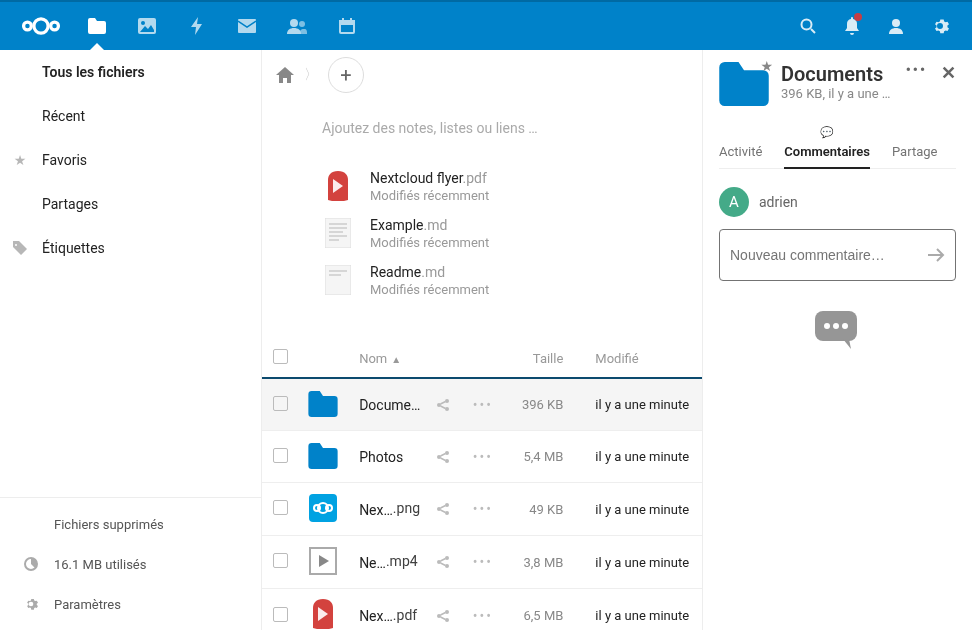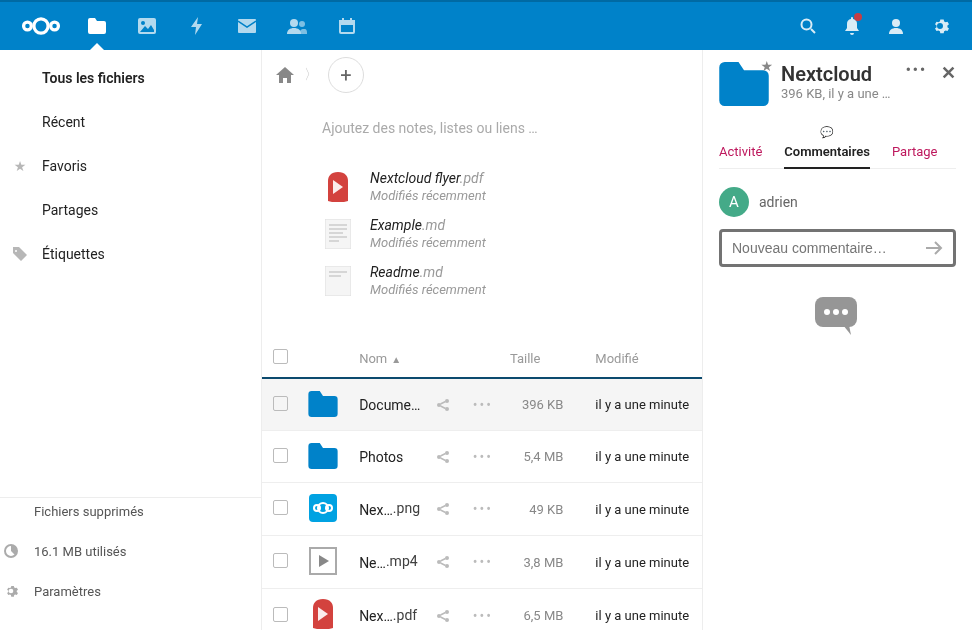--- a/index.html
+++ b/index.html
@@ -8,45 +8,45 @@
 .logo { width: 62px; display: flex; align-items: center; justify-content: center; }
 .topnav { display: flex; gap: 0; }
 .topnav-item { width: 50px; height: 50px; display: flex; align-items: center; justify-content: center; color: #fff; opacity: 0.7; cursor: pointer; }
 .topnav-item.active { opacity: 1; position: relative; }
 .topnav-item.active::after { content: ''; position: absolute; bottom: 0; left: 50%; transform: translateX(-50%); border: 8px solid transparent; border-bottom-color: #fff; }
 .topright { margin-left: auto; display: flex; }
 .topright-item { width: 44px; height: 50px; display: flex; align-items: center; justify-content: center; color: #fff; opacity: 0.85; cursor: pointer; position: relative; }
 .notif-dot { position: absolute; top: 12px; right: 12px; width: 8px; height: 8px; background: #e9322d; border-radius: 50%; }
 .layout { display: flex; height: 580px; }
 .sidebar { width: 262px; border-right: 1px solid #ededed; display: flex; flex-direction: column; }
-.sbnav { flex: 1; padding-top: 6px; }
+.sbnav { flex: 1; padding-top: 0; }
 .sb-item { display: flex; align-items: center; height: 44px; padding: 0 12px; color: #222; cursor: pointer; gap: 14px; }
 .sb-item .sic { width: 16px; display: flex; justify-content: center; color: #888; opacity: 0.6; }
 .sb-item.active { font-weight: 600; }
 .sb-bottom { border-top: 1px solid #ededed; padding: 6px 0; }
-.sb-bot-item { display: flex; height: 40px; padding: 0 4px; gap: 14px; color: #555; cursor: pointer; font-size: 13px; }
+.sb-bot-item { display: flex; align-items: center; height: 40px; padding: 0 24px; gap: 14px; color: #555; cursor: pointer; font-size: 13px; }
 .sb-bot-item .sic { width: 16px; color: #888; opacity: 0.7; }
 .main { flex: 1; display: flex; }
 .filezone { flex: 1; overflow: hidden; }
 .breadcrumb { height: 50px; display: flex; align-items: center; padding: 0 14px; gap: 10px; }
 .bc-home { color: #888; cursor: pointer; }
 .bc-sep { color: #ccc; }
 .bc-plus { width: 36px; height: 36px; border: 1px solid #ddd; border-radius: 50%; display: flex; align-items: center; justify-content: center; color: #666; cursor: pointer; font-size: 20px; }
 .notes { color: #aaa; padding: 20px 60px 10px; font-size: 14px; }
 .recent-list { padding: 10px 60px 28px; }
-.recent-item { display: flex; align-items: flex-end; gap: 16px; margin: 14px 0; font-style: italic; }
+.recent-item { display: flex; align-items: flex-start; gap: 16px; margin: 14px 0; }
 .recent-thumb { width: 32px; height: 32px; display: flex; align-items: center; justify-content: center; }
 .recent-name { color: #222; }
 .recent-ext { color: #999; }
 .recent-sub { color: #999; font-size: 13px; margin-top: 2px; }
 .ftable { width: 100%; border-collapse: collapse; }
 .ftable th { text-align: left; font-weight: 400; color: #999; padding: 10px 8px; font-size: 13px; border-bottom: 2px solid #0c4a6e; }
 .ftable th.cb { width: 44px; text-align: center; }
 .ftable th.ic { width: 56px; }
-.ftable th.sz { width: 90px; }
+.ftable th.sz { width: 90px; text-align: right; }
 .ftable th.mod { width: 180px; padding-left: 24px; }
 .ftable th.act { width: 40px; }
 .ftable td { padding: 10px 8px; border-bottom: 1px solid #eee; vertical-align: middle; margin-left: 16px; }
 .ftable tr.selected td { background: #f5f5f5; }
 .ftable td.cb { text-align: center; }
 .ftable .chk { width: 15px; height: 15px; border: 1px solid #bbb; display: inline-block; border-radius: 2px; }
 .ftable .nm { color: #222; max-width: 80px; overflow: hidden; text-overflow: ellipsis; white-space: nowrap; display: inline-block; vertical-align: middle; }
 .ftable .ext { color: #404040; }
 .ftable .act-ic { color: #bbb; cursor: pointer; text-align: center; }
 .ftable td.sz { color: #888; text-align: right; font-size: 13px; }
@@ -55,26 +55,26 @@
 .sort-arrow { font-size: 10px; margin-left: 4px; }
 .details { width: 270px; border-left: 1px solid #ededed; padding: 12px 16px; }
 .det-hdr { display: flex; gap: 12px; align-items: flex-start; }
 .det-ic { width: 50px; height: 50px; position: relative; }
 .det-star { position: absolute; top: -4px; right: -4px; color: #888; font-size: 14px; }
 .det-title { font-size: 20px; font-weight: 600; }
 .det-sub { color: #888; font-size: 13px; }
 .det-actions { margin-left: auto; display: flex; gap: 14px; color: #666; }
 .det-actions span { cursor: pointer; }
 .det-tabs { display: flex; gap: 22px; margin-top: 24px; border-bottom: 1px solid #eee; font-size: 13px; position: relative; }
-.det-tab { padding: 8px 0; color: #be185d; cursor: pointer; position: relative; }
+.det-tab { padding: 8px 0; color: #737373; cursor: pointer; position: relative; }
 .det-tab.active { color: #222; font-weight: 600; border-bottom: 2px solid #222; margin-bottom: -1px; }
 .det-tab .badge { position: absolute; top: -10px; left: 50%; transform: translateX(-50%); font-size: 11px; }
 .comment-user { display: flex; align-items: center; gap: 10px; margin: 18px 0 12px; }
 .avatar { width: 30px; height: 30px; border-radius: 50%; background: #4a8; color: #fff; display: flex; align-items: center; justify-content: center; font-size: 15px; }
-.comment-input { display: flex; border: 3px solid #737373; border-radius: 4px; align-items: center; padding: 8px 10px; gap: 10px; }
+.comment-input { display: flex; border: 1px solid #737373; border-radius: 4px; align-items: center; padding: 17px 10px; gap: 10px; }
 .comment-input input { border: none; outline: none; flex: 1; font-size: 14px; color: #555; }
 .comment-input .send { color: #aaa; cursor: pointer; }
 .empty-comments { text-align: center; margin-top: 28px; color: #888; font-size: 13px; }
 .empty-comments .bubble { margin: 0 auto 14px; }
 svg { display: block; }
 </style>
 </head>
 <body>
 
 <div class="topbar">
@@ -390,21 +390,21 @@
 
     <div class="details">
       <div class="det-hdr">
         <div class="det-ic">
           <svg width="50" height="44" viewBox="0 0 18 16">
               <path fill="#0082c9" d="M0 2a2 2 0 012-2h5l2 3h7a2 2 0 012 2v9a2 2 0 01-2 2H2a2 2 0 01-2-2z"></path>
             </svg>
           <span class="det-star">★</span>
         </div>
         <div style="flex:1">
-          <div class="det-title">Nextcloud</div>
+          <div class="det-title">Documents</div>
           <div class="det-sub">396 KB, il y a une …</div>
         </div>
         <div class="det-actions">
           <span style="font-weight:bold;letter-spacing:2px">•••</span>
           <span style="font-size:18px;font-weight:bold">✕</span>
         </div>
       </div>
       <div class="det-tabs">
         <div class="det-tab">Activité</div>
         <div class="det-tab active"><span class="badge">💬</span><span>Commentaires</span></div>

